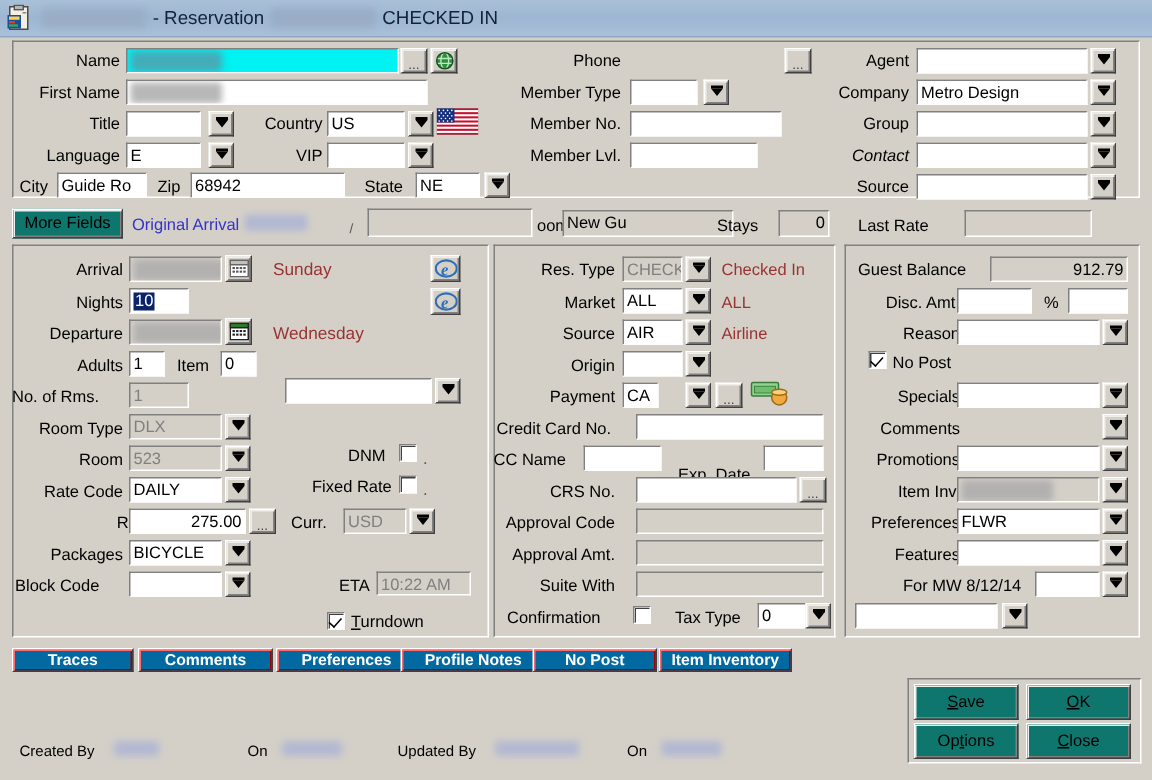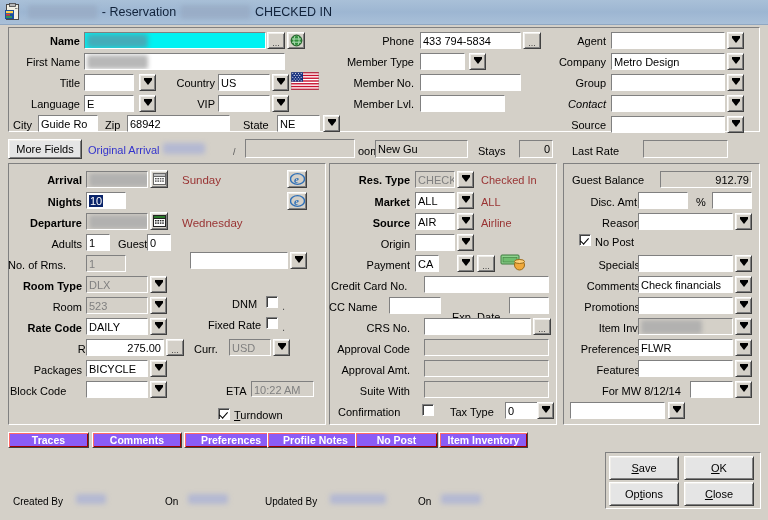--- a/index.html
+++ b/index.html
@@ -70,21 +70,21 @@
     filter: blur(2.4px);
     user-select:none;
   }
   .lbl {
     position: absolute;
     font-size: 11px;
     line-height: 13px;
     color: #000;
     white-space: nowrap;
   }
-  .lbl.b { font-weight: bold; }
+  .lbl.b { font-weight: normal; }
   .lbl.r { text-align: right; }
   .redtxt { color: #993333; }
   .bluetxt { color: #3333cc; }
 
   .fld {
     position: absolute;
     box-sizing: border-box;
     background: #ffffff;
     border: 1px solid;
     border-color: #808080 #ffffff #ffffff #808080;
@@ -101,21 +101,21 @@
   .fld.cyan { background: #00f2f2; }
   .fld.ro   { background: #d4d0c8; color:#000; }
   .fld.rt   { text-align: right; }
   .selblue {
     background:#0a246a; color:#fff; padding:0 1px;
   }
 
   .btn {
     position: absolute;
     box-sizing: border-box;
-    background: #e5e5e5;
+    background: #0f766e;
     border: 1px solid;
     border-color: #ffffff #404040 #404040 #ffffff;
     box-shadow: inset 1px 1px 0 #f0eeea, inset -1px -1px 0 #808080;
     font-size: 11px;
     text-align: center;
     color: #000;
     cursor: default;
     display:flex; align-items:center; justify-content:center;
   }
 
@@ -185,21 +185,21 @@
     background:#d4d0c8;
     border:1px solid; border-color:#ffffff #404040 #404040 #ffffff;
     box-shadow: inset 1px 1px 0 #f0eeea, inset -1px -1px 0 #808080;
     display:flex;align-items:center;justify-content:center;
   }
 
   
   .redbtn {
     position:absolute;
     box-sizing:border-box;
-    background:#8b5cf6;
+    background:#0369a1;
     border:1px solid;
     border-color:#ffffff #404040 #404040 #ffffff;
     box-shadow: inset 1px 1px 0 #ff6a6a, inset -1px -1px 0 #a00000;
     color:#ffffff;
     font-size:10.5px; font-weight:bold;
     display:flex;align-items:center;justify-content:center;
     white-space:nowrap;
   }
 
   .grp {
@@ -321,21 +321,20 @@
   <div class="fld" style="left:38px; top:115px; width:60px; height:17px;">Guide Ro</div>
   <div class="lbl" style="left:105px; top:119px;">Zip</div>
   <div class="fld" style="left:127px; top:115px; width:103px; height:17px;">68942</div>
   <div class="lbl" style="left:243px; top:119px;">State</div>
   <div class="fld" style="left:277px; top:115px; width:43px; height:17px;">NE</div>
   <div class="ddb" style="left:323px; top:115px;">
       <i class="arw"></i>
     </div>
 
   <div class="lbl r" style="left:330px; top:35px; width:84px;">Phone</div>
-  <div class="fld" style="left:420px; top:32px; width:101px; height:17px;">433 794-5834</div>
   <div class="ellip" style="left:523px; top:32px; width:18px; height:17px;">...</div>
 
   <div class="lbl r" style="left:330px; top:56px; width:84px;">Member Type</div>
   <div class="fld" style="left:420px; top:53px; width:45px; height:17px;"></div>
   <div class="ddb" style="left:469px; top:53px;">
       <i class="arw"></i>
     </div>
 
   <div class="lbl r" style="left:330px; top:77px; width:84px;">Member No.</div>
   <div class="fld" style="left:420px; top:74px; width:101px; height:17px;"></div>
@@ -372,21 +371,21 @@
   <div class="ddb" style="left:727px; top:116px;">
       <i class="arw"></i>
     </div>
 
   <div class="btn" style="left:8px; top:139px; width:74px; height:20px;">More Fields</div>
   <div class="lbl bluetxt" style="left:88px; top:144px;">Original Arrival</div>
   <span class="redact-b" style="position:absolute; left:163px; top:143px; width:42px; height:11px;">REDACTED</span>
   <div class="lbl" style="left:233px; top:146px; font-size:9px; color:#555;">/</div>
   <div class="fld ro" style="left:245px; top:139px; width:110px; height:19px;"></div>
   <div class="lbl" style="left:358px; top:145px;">oom</div>
-  <div class="fld ro" style="left:375px; top:140px; width:93px; height:18px;">New Gu</div>
+  <div class="fld ro" style="left:375px; top:140px; width:114px; height:18px;">New Gu</div>
   <div class="lbl" style="left:478px; top:145px;">Stays</div>
   <div class="fld ro rt" style="left:519px; top:140px; width:34px; height:18px;">0</div>
   <div class="lbl" style="left:572px; top:145px;">Last Rate</div>
   <div class="fld ro" style="left:643px; top:140px; width:85px; height:18px;"></div>
 
   <div class="grp" style="left:8px; top:163px; width:318px; height:262px;"></div>
 
   <div class="lbl b r" style="left:8px; top:174px; width:74px;">Arrival</div>
   <div class="fld dis" style="left:86px; top:171px; width:62px; height:17px;">
     <span class="redact-g">REDACTED</span>
@@ -441,21 +440,21 @@
           <rect x="4.4" y="7.4" width="1.6" height="1.4"></rect>
           <rect x="6.8" y="7.4" width="1.6" height="1.4"></rect>
           <rect x="9.2" y="7.4" width="1.6" height="1.4"></rect>
       </g>
     </svg>
   </div>
   <div class="lbl redtxt" style="left:182px; top:217px; font-size:11.5px;">Wednesday</div>
 
   <div class="lbl r" style="left:8px; top:238px; width:74px;">Adults</div>
   <div class="fld" style="left:86px; top:234px; width:24px; height:17px;">1</div>
-  <div class="lbl" style="left:118px; top:238px;">Guest</div>
+  <div class="lbl" style="left:118px; top:238px;">Item</div>
   <div class="fld" style="left:147px; top:234px; width:24px; height:17px;">0</div>
 
   <div class="lbl" style="left:8px; top:259px;">No. of Rms.</div>
   <div class="fld dis" style="left:86px; top:255px; width:40px; height:17px;">1</div>
   <div class="fld" style="left:190px; top:252px; width:98px; height:17px;"></div>
   <div class="ddb" style="left:290px; top:252px;">
       <i class="arw"></i>
     </div>
 
   <div class="lbl b r" style="left:2px; top:280px; width:80px;">Room Type</div>
@@ -600,21 +599,20 @@
   <div class="cbx checked" style="left:579px; top:234px;"></div>
   <div class="lbl" style="left:595px; top:236px;">No Post</div>
 
   <div class="lbl r" style="left:565px; top:259px; width:75px;">Specials</div>
   <div class="fld" style="left:638px; top:255px; width:95px; height:17px;"></div>
   <div class="ddb" style="left:735px; top:255px;">
       <i class="arw"></i>
     </div>
 
   <div class="lbl r" style="left:561px; top:280px; width:79px;">Comments</div>
-  <div class="fld" style="left:638px; top:276px; width:95px; height:17px;">Check financials </div>
   <div class="ddb" style="left:735px; top:276px;">
       <i class="arw"></i>
     </div>
 
   <div class="lbl r" style="left:561px; top:301px; width:79px;">Promotions</div>
   <div class="fld" style="left:638px; top:297px; width:95px; height:17px;"></div>
   <div class="ddb" style="left:735px; top:297px;">
       <i class="arw"></i>
     </div>
 

